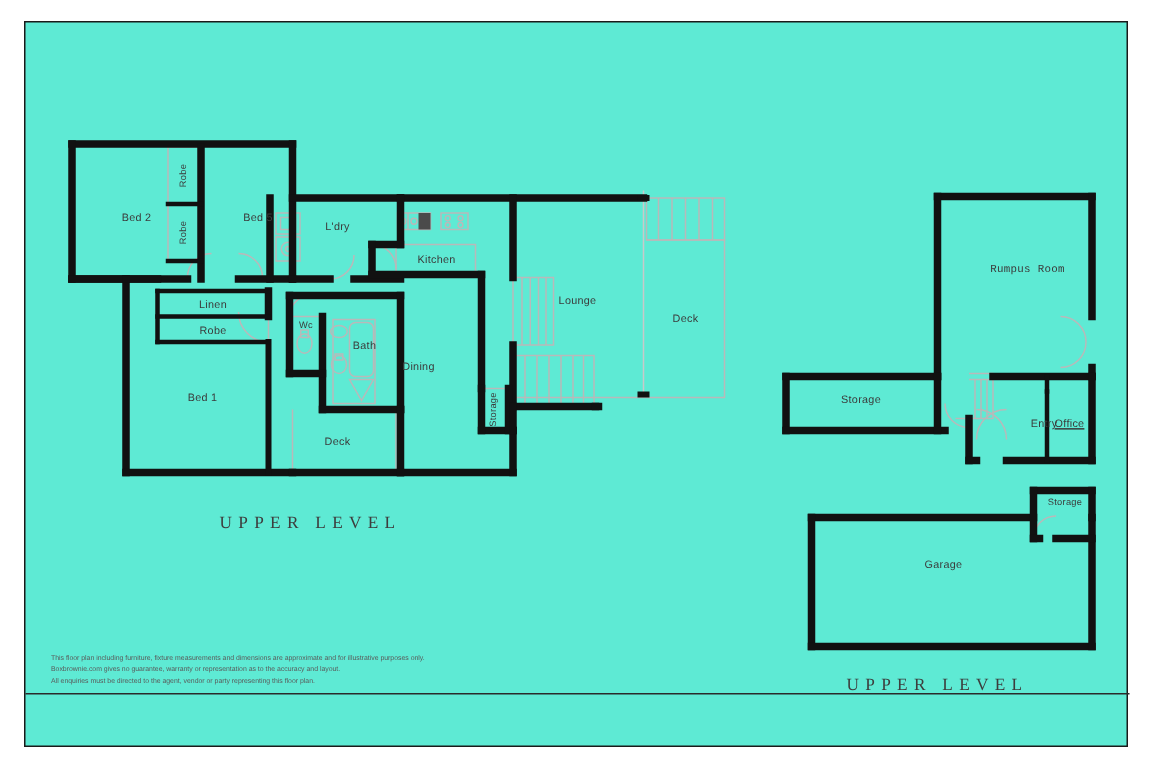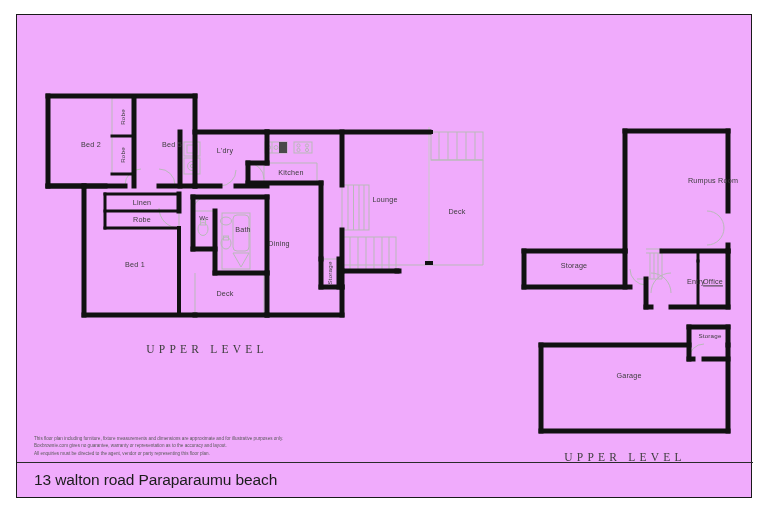--- a/index.html
+++ b/index.html
@@ -21,21 +21,21 @@
   }
   
   #frame {
     position: absolute;
     left: 16px;
     top: 14px;
     width: 736px;
     height: 484px;
     border: 1.5px solid #1a1a1a;
     box-sizing: border-box;
-    background: #f0abfc;
+    background: #5eead4;
   }
   
   #plan {
     position: absolute;
     left: 0;
     top: 0;
     width: 736px;
     height: 484px;
   }
   svg.floorsvg {
@@ -342,35 +342,34 @@
       <div class="rlabel" style="left:440px; top:197px;">Deck</div>
       <div class="rlabel" style="left:125px; top:188px;">Linen</div>
       <div class="rlabel" style="left:125px; top:205px;">Robe</div>
       <div class="rlabel small" style="left:187px; top:203px;">Wc</div>
       <div class="rlabel" style="left:226px; top:215px;">Bath</div>
       <div class="rlabel" style="left:262px; top:229px;">Dining</div>
       <div class="rlabel" style="left:118px; top:250px;">Bed 1</div>
       <div class="rlabel" style="left:208px; top:279px;">Deck</div>
       <div class="rlabel small vert" style="left:313px; top:258px;">Storage</div>
 
-      <div class="rlabel" style="left:696px; top:166px;">Rumpus Room</div>
+      <div class="rlabel" style="left:668px; top:166px;font-family:Liberation Mono, monospace;">Rumpus Room</div>
       <div class="rlabel" style="left:557px; top:251px;">Storage</div>
       <div class="rlabel" style="left:661px; top:267px;padding-left:36px;">Entry</div>
       <div class="rlabel" style="left:696px; top:267px;text-decoration:underline;">Office</div>
       <div class="rlabel small" style="left:693px; top:321px;">Storage</div>
       <div class="rlabel" style="left:612px; top:361px;">Garage</div>
 
       <div class="levellabel" style="left:190px; top:334px;">UPPER LEVEL</div>
       <div class="levellabel" style="left:608px; top:442px;">UPPER LEVEL</div>
     </div>
 
     <div id="disclaimer">
       <div>This floor plan including furniture, fixture measurements and dimensions are approximate and for illustrative purposes only.</div>
       <div>Boxbrownie.com gives no guarantee, warranty or representation as to the accuracy and layout.</div>
       <div>All enquiries must be directed to the agent, vendor or party representing this floor plan.</div>
     </div>
 
     <div id="divider"></div>
 
-    <div id="title">13 walton road Paraparaumu beach</div>
 
   </div>
 </div>
 
 </body></html>

